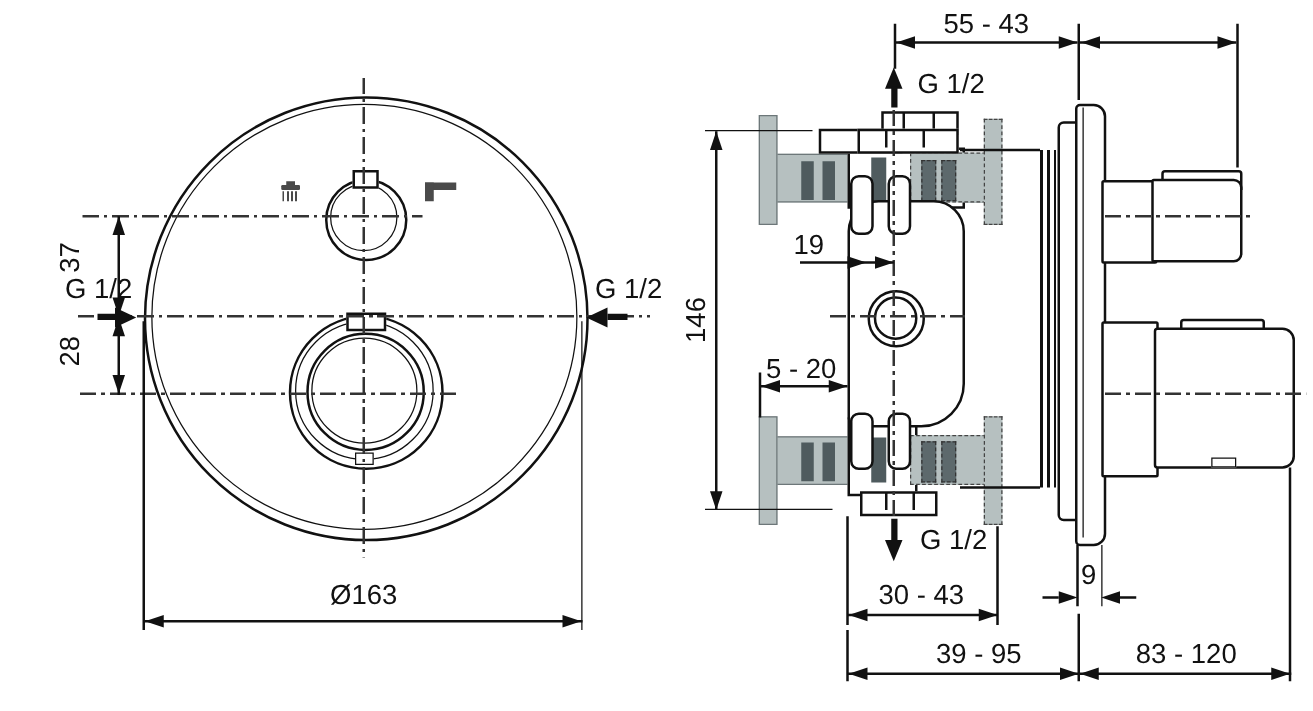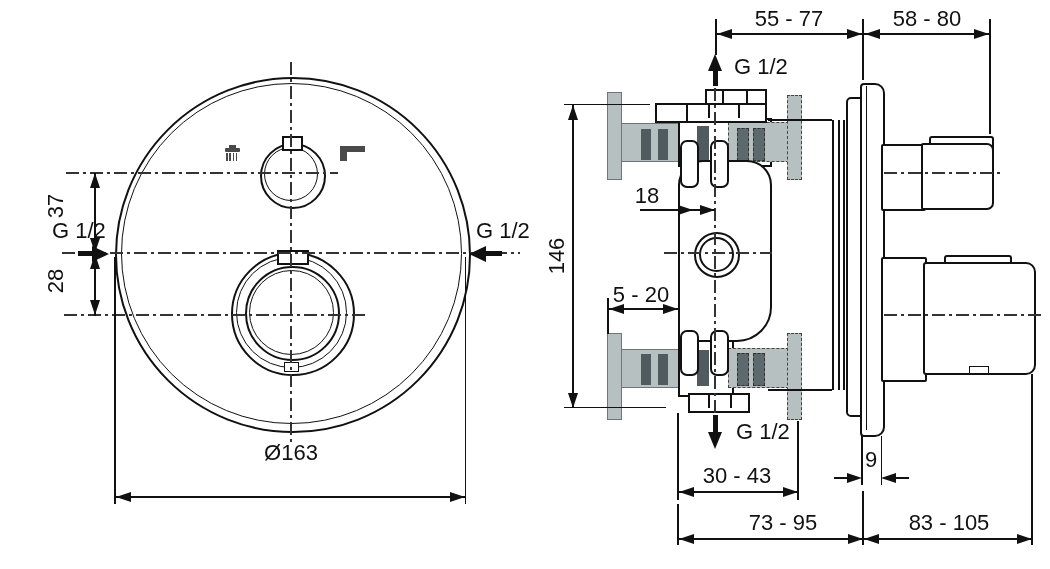--- a/index.html
+++ b/index.html
@@ -76,21 +76,21 @@
   <div class="ar big-r" style="left:92px;top:246px;"></div>
   <div class="dim" style="left:476px;top:218px;">G 1/2</div>
   <div class="ar big-l" style="left:469px;top:246px;"></div>
   <div class="ln" style="left:486px;top:251px;width:16px;height:5px;"></div>
 
   <div class="ln" style="left:114px;top:257px;width:1.5px;height:247px;"></div>
   <div class="ln" style="left:464.5px;top:257px;width:1.5px;height:247px;"></div>
   <div class="ln" style="left:115px;top:496px;width:351px;height:1.5px;"></div>
   <div class="ar ar-l" style="left:115.5px;top:492px;"></div>
   <div class="ar ar-r" style="left:450px;top:492px;"></div>
-  <div class="dim ctr" style="left:241px;top:440px;width:100px;">Ø163</div>
+  <div class="dim ctr" style="left:241px;top:463px;width:100px;">Ø163</div>
 
   <div class="gray" style="position:absolute;left:620px;top:123px;width:167px;height:37px;"></div>
   <div class="slot" style="left:641px;top:129px;width:10px;height:31px;"></div>
   <div class="slot" style="left:658px;top:129px;width:10px;height:31px;"></div>
   <div class="gray" style="position:absolute;left:620px;top:349px;width:167px;height:37px;"></div>
   <div class="slot" style="left:641px;top:354px;width:10px;height:31px;"></div>
   <div class="slot" style="left:658px;top:354px;width:10px;height:31px;"></div>
   <div class="gray" style="position:absolute;left:607px;top:92px;width:13px;height:86px;"></div>
   <div class="gray" style="position:absolute;left:607px;top:333px;width:13px;height:85px;"></div>
 
@@ -157,37 +157,36 @@
   <div class="ln" style="left:713px;top:415px;width:4.5px;height:18px;"></div>
   <div class="ar big-d" style="left:708px;top:432px;"></div>
   <div class="dim" style="left:736px;top:419px;">G 1/2</div>
 
   <div class="ln" style="left:715px;top:19px;width:1.5px;height:36px;"></div>
   <div class="ln" style="left:862px;top:19px;width:1.5px;height:61px;"></div>
   <div class="ln" style="left:989px;top:19px;width:1.5px;height:115px;"></div>
   <div class="ln" style="left:716px;top:33px;width:146px;height:1.5px;"></div>
   <div class="ar ar-l" style="left:716.5px;top:29px;"></div>
   <div class="ar ar-r" style="left:847px;top:29px;"></div>
-  <div class="dim ctr" style="left:739px;top:6px;width:100px;">55 - 77</div>
+  <div class="dim ctr" style="left:739px;top:6px;width:100px;">55 - 43</div>
   <div class="ln" style="left:864px;top:33px;width:125px;height:1.5px;"></div>
   <div class="ar ar-l" style="left:864.5px;top:29px;"></div>
   <div class="ar ar-r" style="left:974px;top:29px;"></div>
-  <div class="dim ctr" style="left:877px;top:6px;width:100px;">58 - 80</div>
 
   <div class="ln" style="left:564px;top:104px;width:86px;height:1.4px;"></div>
   <div class="ln" style="left:564px;top:407px;width:102px;height:1.4px;"></div>
   <div class="ln" style="left:572px;top:105px;width:1.5px;height:303px;"></div>
   <div class="ar ar-u" style="left:568px;top:105px;"></div>
   <div class="ar ar-d" style="left:568px;top:393px;"></div>
   <div class="dim rot ctr" style="left:533px;top:243px;width:48px;">146</div>
 
   <div class="ln" style="left:640px;top:209px;width:75px;height:1.5px;"></div>
   <div class="ar ar-r" style="left:678px;top:205px;"></div>
   <div class="ar ar-r" style="left:700px;top:205px;"></div>
-  <div class="dim ctr" style="left:630px;top:183px;width:34px;">18</div>
+  <div class="dim ctr" style="left:630px;top:183px;width:34px;">19</div>
 
   <div class="ln" style="left:607px;top:298px;width:1.5px;height:36px;"></div>
   <div class="ln" style="left:608px;top:308px;width:70px;height:1.5px;"></div>
   <div class="ar ar-l" style="left:608.5px;top:304px;"></div>
   <div class="ar ar-r" style="left:663px;top:304px;"></div>
   <div class="dim ctr" style="left:601px;top:282px;width:80px;">5 - 20</div>
 
   <div class="ln" style="left:677px;top:413px;width:1.5px;height:87px;"></div>
   <div class="ln" style="left:797px;top:421px;width:1.5px;height:79px;"></div>
   <div class="ln" style="left:678px;top:491px;width:120px;height:1.5px;"></div>
@@ -202,19 +201,19 @@
   <div class="ar ar-r" style="left:847px;top:473px;"></div>
   <div class="ar ar-l" style="left:881px;top:473px;"></div>
   <div class="dim ctr" style="left:856px;top:447px;width:30px;">9</div>
 
   <div class="ln" style="left:677px;top:504px;width:1.5px;height:41px;"></div>
   <div class="ln" style="left:862px;top:491px;width:1.5px;height:54px;"></div>
   <div class="ln" style="left:1031px;top:374px;width:1.5px;height:171px;"></div>
   <div class="ln" style="left:678px;top:538px;width:185px;height:1.5px;"></div>
   <div class="ar ar-l" style="left:678.5px;top:534px;"></div>
   <div class="ar ar-r" style="left:848px;top:534px;"></div>
-  <div class="dim ctr" style="left:733px;top:510px;width:100px;">73 - 95</div>
+  <div class="dim ctr" style="left:733px;top:510px;width:100px;">39 - 95</div>
   <div class="ln" style="left:863px;top:538px;width:170px;height:1.5px;"></div>
   <div class="ar ar-l" style="left:864px;top:534px;"></div>
   <div class="ar ar-r" style="left:1017px;top:534px;"></div>
-  <div class="dim ctr" style="left:894px;top:510px;width:110px;">83 - 105</div>
+  <div class="dim ctr" style="left:894px;top:510px;width:110px;">83 - 120</div>
 
 </div>
 
 </body></html>

